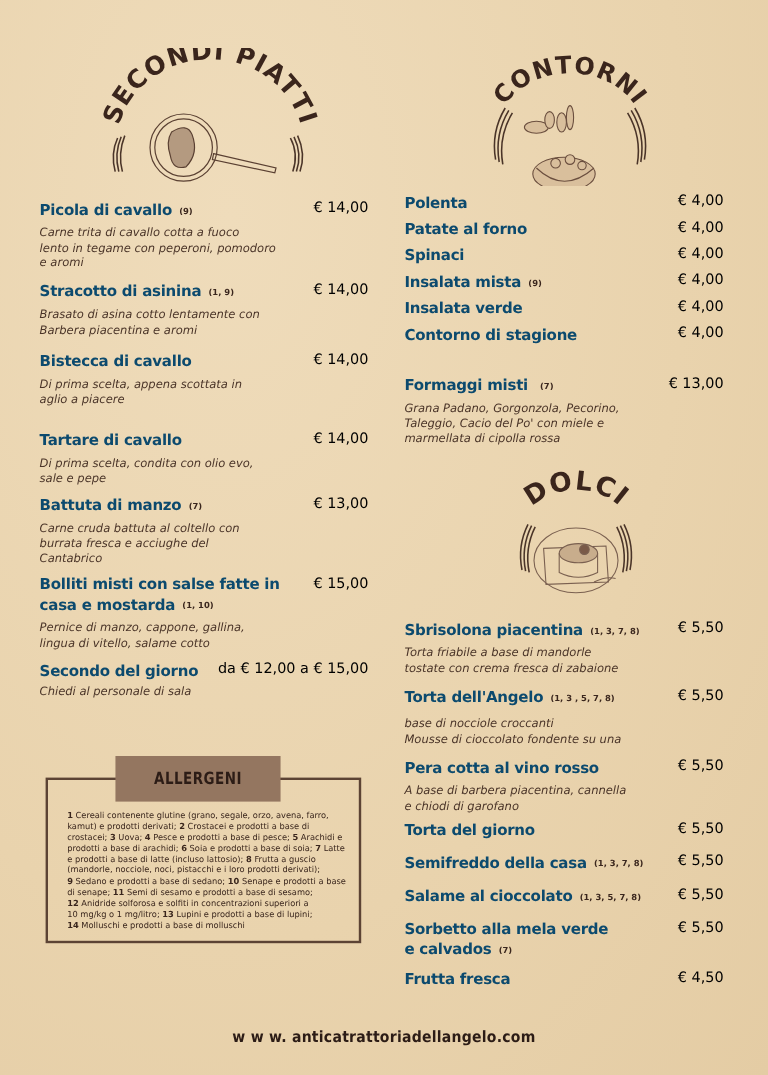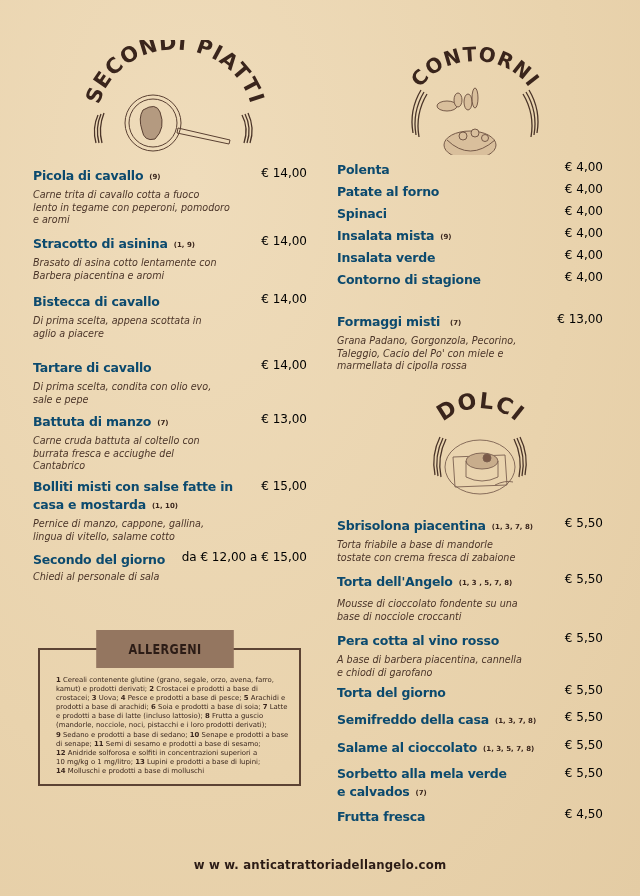--- a/index.html
+++ b/index.html
@@ -291,22 +291,22 @@
   <div class="desc">
     <div>Torta friabile a base di mandorle</div>
     <div>tostate con crema fresca di zabaione</div>
   </div>
 </div>
 
 <div class="item right-item" style="top:572px;">
   <span class="name">Torta dell'Angelo</span><span class="allerg">(1, 3 , 5, 7, 8)</span>
   <span class="price">€ 5,50</span>
   <div class="desc" style="margin-top:8px;">
+    <div>base di nocciole croccanti</div>
     <div>Mousse di cioccolato fondente su una</div>
-    <div>base di nocciole croccanti</div>
   </div>
 </div>
 
 <div class="item right-item" style="top:631px;">
   <span class="name">Pera cotta al vino rosso</span>
   <span class="price">€ 5,50</span>
   <div class="desc">
     <div>A base di barbera piacentina, cannella</div>
     <div>e chiodi di garofano</div>
   </div>

